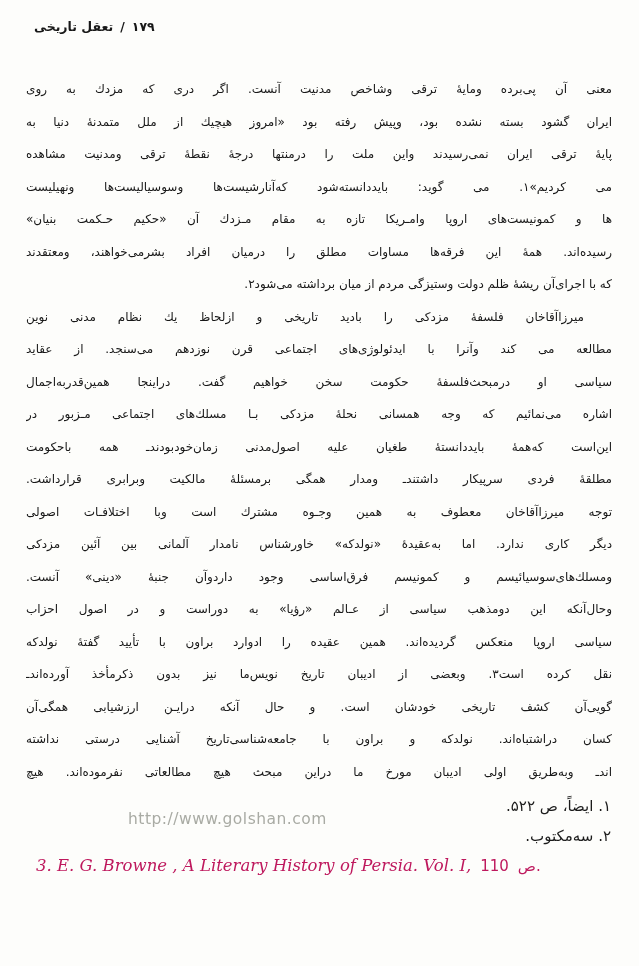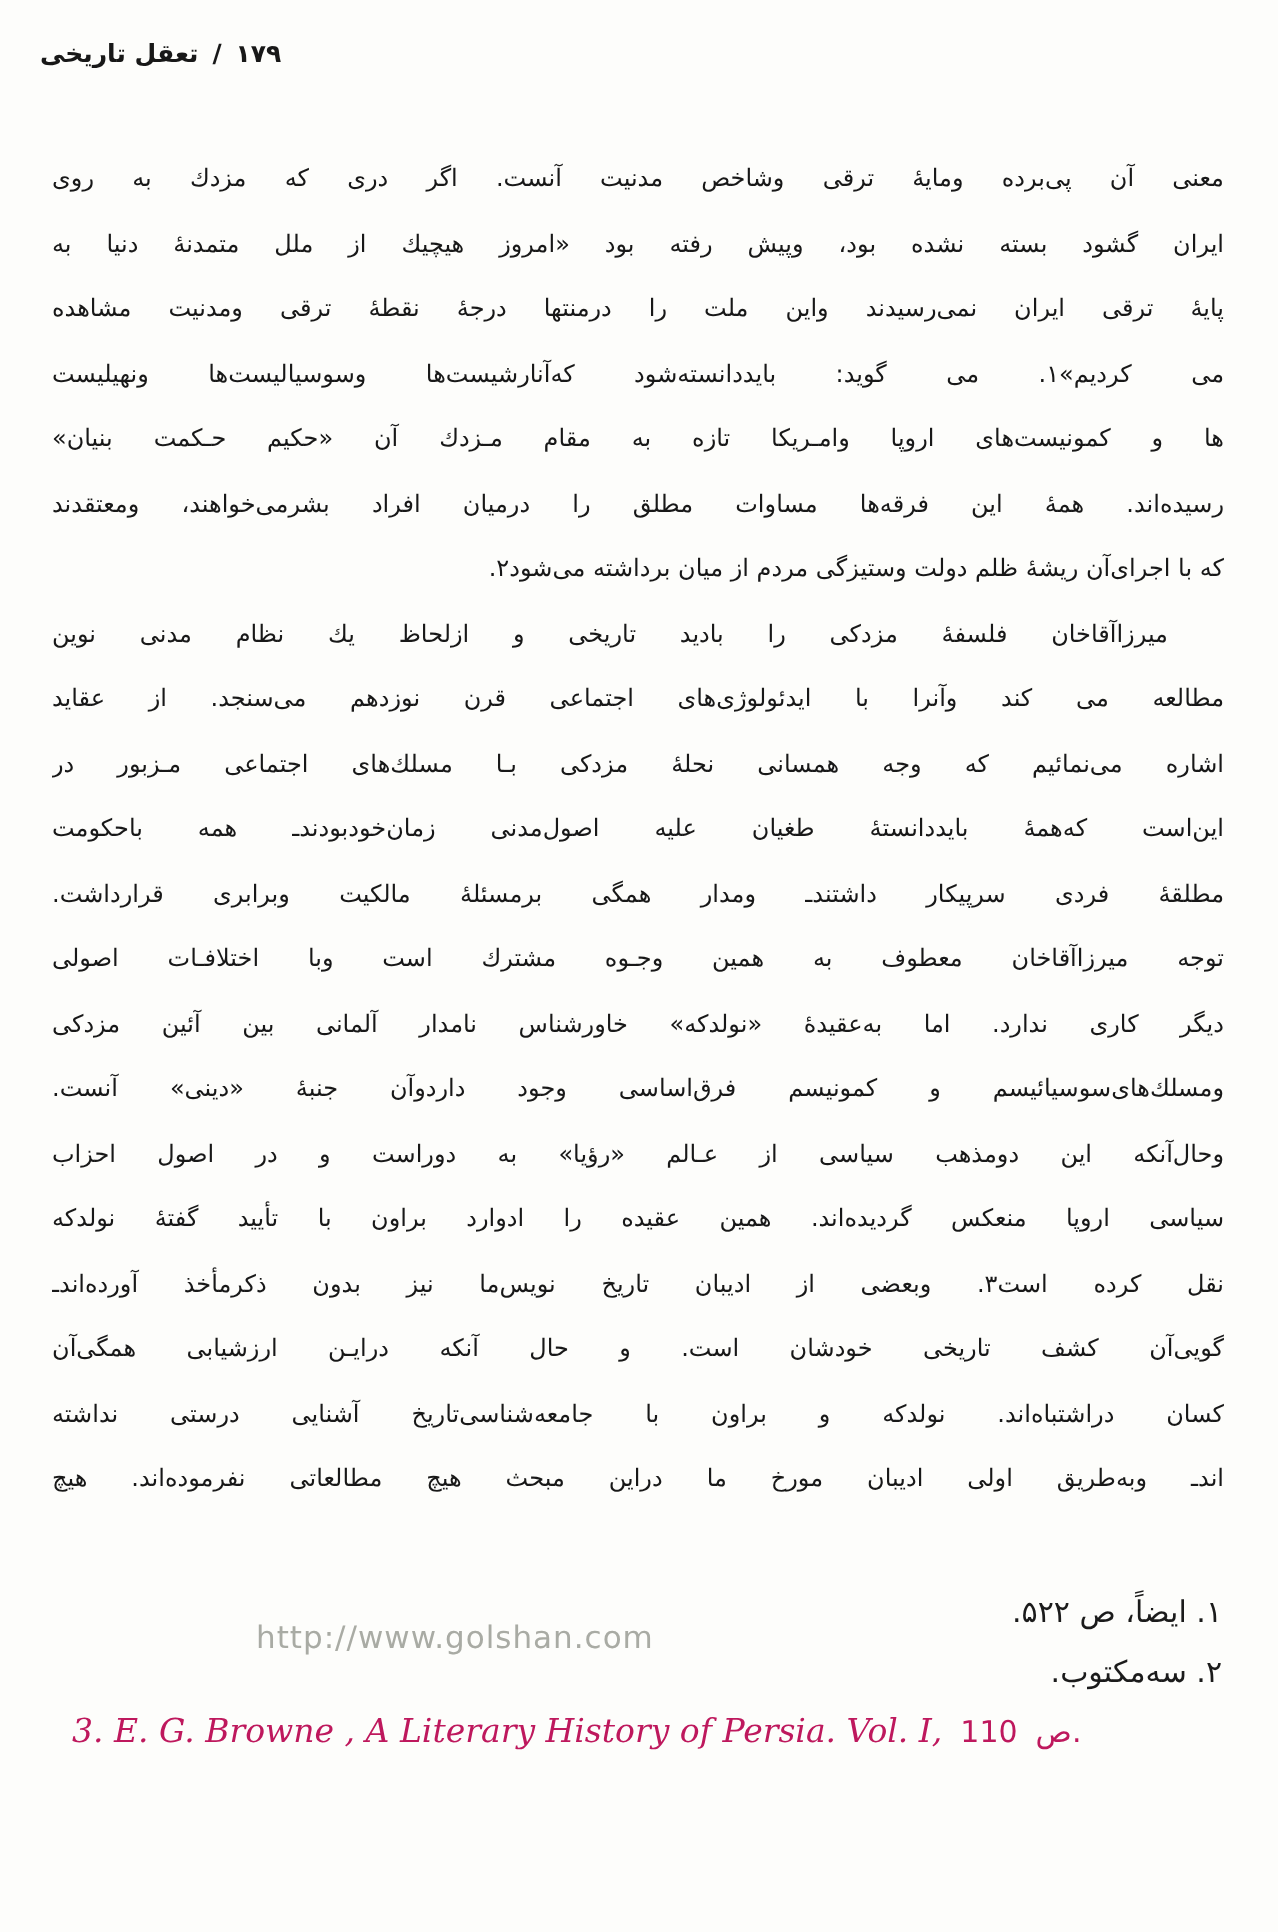--- a/index.html
+++ b/index.html
@@ -10,21 +10,21 @@
     height: 966px;
     background: #fdfdfb;
     font-family: "DejaVu Sans", sans-serif;
     color: #181818;
     overflow: hidden;
   }
   
   .running-header {
     position: absolute;
     top: 19px;
-    left: 20px;
+    left: 34px;
     display: flex;
     align-items: flex-end;
     gap: 7px;
     font-size: 12.5px;
     font-weight: 700;
     direction: ltr;
   }
   .running-header .sep { font-weight: 700; }
   .running-header .pagenum { font-weight: 700; letter-spacing: 1px; }
 
@@ -103,20 +103,21 @@
   <div class="body-text">
     <div class="bline">معنى آن پى‌برده ومايهٔ ترقى وشاخص مدنيت آنست. اگر درى كه مزدك به روى</div>
     <div class="bline">ايران گشود بسته نشده بود، وپيش رفته بود «امروز هيچيك از ملل متمدنهٔ دنيا به</div>
     <div class="bline">پايهٔ ترقى ايران نمى‌رسيدند واين ملت را درمنتها درجهٔ نقطهٔ ترقى ومدنيت مشاهده</div>
     <div class="bline">مى كرديم»۱. مى گويد: بايددانسته‌شود كه‌آنارشيست‌ها وسوسياليست‌ها ونهيليست‌</div>
     <div class="bline">ها و كمونيست‌هاى اروپا وامـريكا تازه به مقام مـزدك آن «حكيم حـكمت بنيان»</div>
     <div class="bline">رسيده‌اند. همهٔ اين فرقه‌ها مساوات مطلق را درميان افراد بشرمى‌خواهند، ومعتقدند</div>
     <div class="bline short">كه با اجراى‌آن ريشهٔ ظلم دولت وستيزگى مردم از ميان برداشته مى‌شود۲.</div>
     <div class="bline indent">ميرزاآقاخان فلسفهٔ مزدكى را باديد تاريخى و ازلحاظ يك نظام مدنى نوين</div>
     <div class="bline">مطالعه مى كند وآنرا با ايدئولوژى‌هاى اجتماعى قرن نوزدهم مى‌سنجد. از عقايد</div>
+    <div class="bline">سياسى او درمبحث‌فلسفهٔ حكومت سخن خواهيم گفت. دراينجا همين‌قدربه‌اجمال</div>
     <div class="bline">اشاره مى‌نمائيم كه وجه همسانى نحلهٔ مزدكى بـا مسلك‌هاى اجتماعى مـزبور در</div>
     <div class="bline">اين‌است كه‌همهٔ بايددانستهٔ طغيان عليه اصول‌مدنى زمان‌خودبودندـ همه باحكومت</div>
     <div class="bline">مطلقهٔ فردى سرپيكار داشتندـ ومدار همگى برمسئلهٔ مالكيت وبرابرى قرارداشت.</div>
     <div class="bline">توجه ميرزاآقاخان معطوف به همين وجـوه مشترك است وبا اختلافـات اصولى</div>
     <div class="bline">ديگر كارى ندارد. اما به‌عقيدهٔ «نولدكه» خاورشناس نامدار آلمانى بين آئين مزدكى</div>
     <div class="bline">ومسلك‌هاى‌سوسيائيسم و كمونيسم فرق‌اساسى وجود داردوآن جنبهٔ «دينى» آنست.</div>
     <div class="bline">وحال‌آنكه اين دومذهب سياسى از عـالم «رؤيا» به دوراست و در اصول احزاب</div>
     <div class="bline">سياسى اروپا منعكس گرديده‌اند. همين عقيده را ادوارد براون با تأييد گفتهٔ نولدكه</div>
     <div class="bline">نقل كرده است۳. وبعضى از اديبان تاريخ نويس‌ما نيز بدون ذكرمأخذ آورده‌اندـ</div>
     <div class="bline">گويى‌آن كشف تاريخى خودشان است. و حال آنكه درايـن ارزشيابى همگى‌آن</div>

